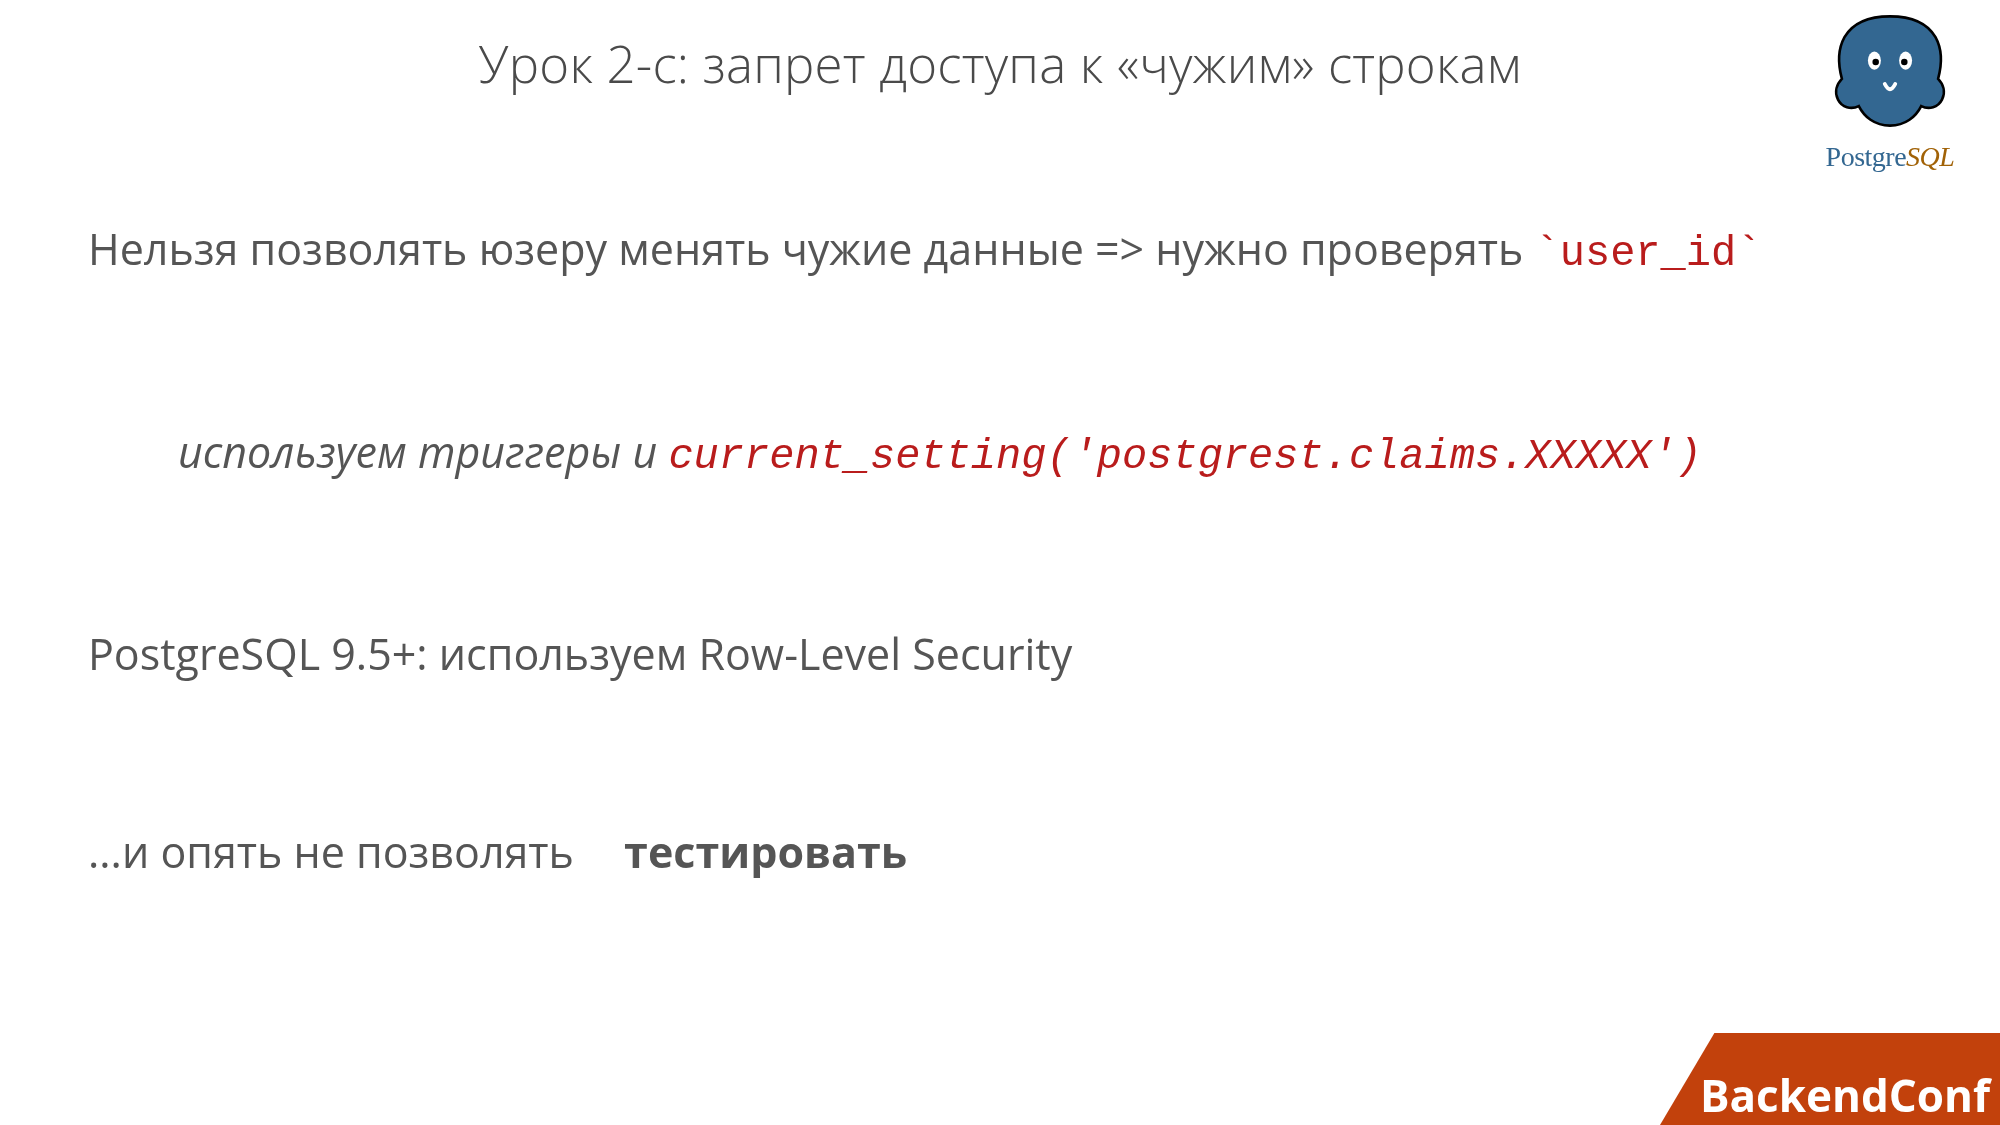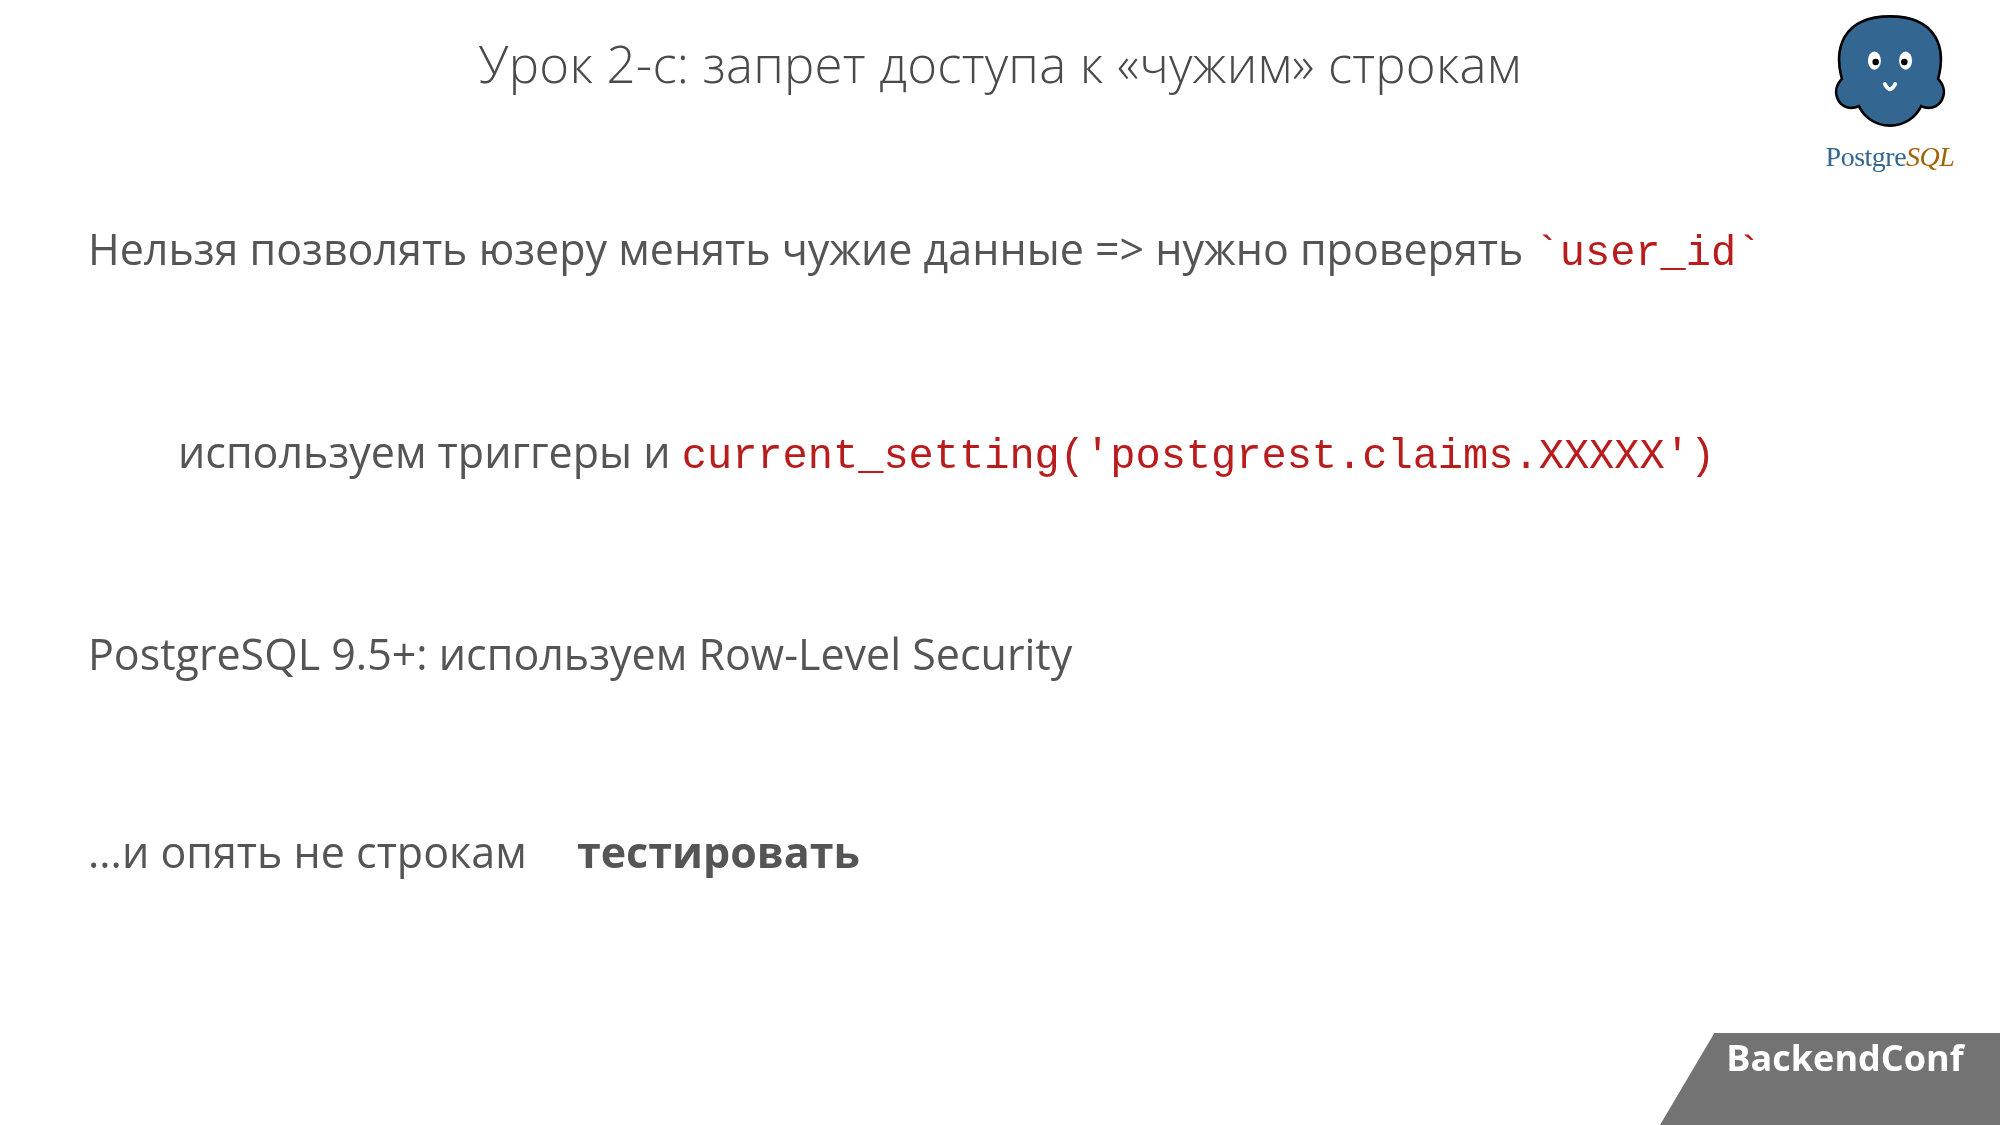--- a/index.html
+++ b/index.html
@@ -15,29 +15,29 @@
   }
   .pg-logo svg { width: 130px; height: 130px; }
   .pg-wordmark { font-size: 28px; color: #336791; font-family: Georgia, serif; letter-spacing: -0.5px; }
   .pg-wordmark .sql { color: #a16207; font-style: italic; }
   .body {
     position: absolute; left: 88px; top: 220px; width: 1820px;
     font-size: 43px; font-weight: 400; color: #555; line-height: 1.35;
   }
   .para { margin-bottom: 140px; }
   .para:last-child { margin-bottom: 0; }
-  .indent { padding-left: 90px; display: block; margin-top: 10px; }
+  .indent { padding-left: 90px; display: block; margin-top: 10px; font-style: italic; }
   code, .mono { font-family: "Courier New", Courier, monospace; color: #b91c1c; font-size: 42px; }
   .bold { font-weight: 700; color: #555; margin-left: 39px; }
   .conf-badge {
     position: absolute; right: 0; bottom: 0; width: 340px; height: 92px;
-    background: #737373;
+    background: #c2410c;
     clip-path: polygon(16% 0, 100% 0, 100% 100%, 0 100%);
-    display: flex; align-items: flex-start; justify-content: center;
-    color: #fff; font-weight: 700; font-size: 36px;
+    display: flex; align-items: flex-end; justify-content: center;
+    color: #fff; font-weight: 700; font-size: 44px;
     padding-left: 30px;
   }
 </style>
 </head>
 <body>
 
 <div class="slide">
 
   <h1 class="title">Урок 2-c: запрет доступа к «чужим» строкам</h1>
 
@@ -75,21 +75,21 @@
       <span class="indent">
         <span>используем триггеры и </span><code class="mono">current_setting('postgrest.claims.XXXXX')</code>
       </span>
     </div>
 
     <div class="para">
       <span>PostgreSQL 9.5+:  используем Row-Level Security</span>
     </div>
 
     <div class="para">
-      <span>...и опять не строкам </span><span class="bold">тестировать</span>
+      <span>...и опять не позволять </span><span class="bold">тестировать</span>
     </div>
 
   </div>
 
   <div class="conf-badge">
     <span>BackendConf</span>
   </div>
 
 </div>
 

